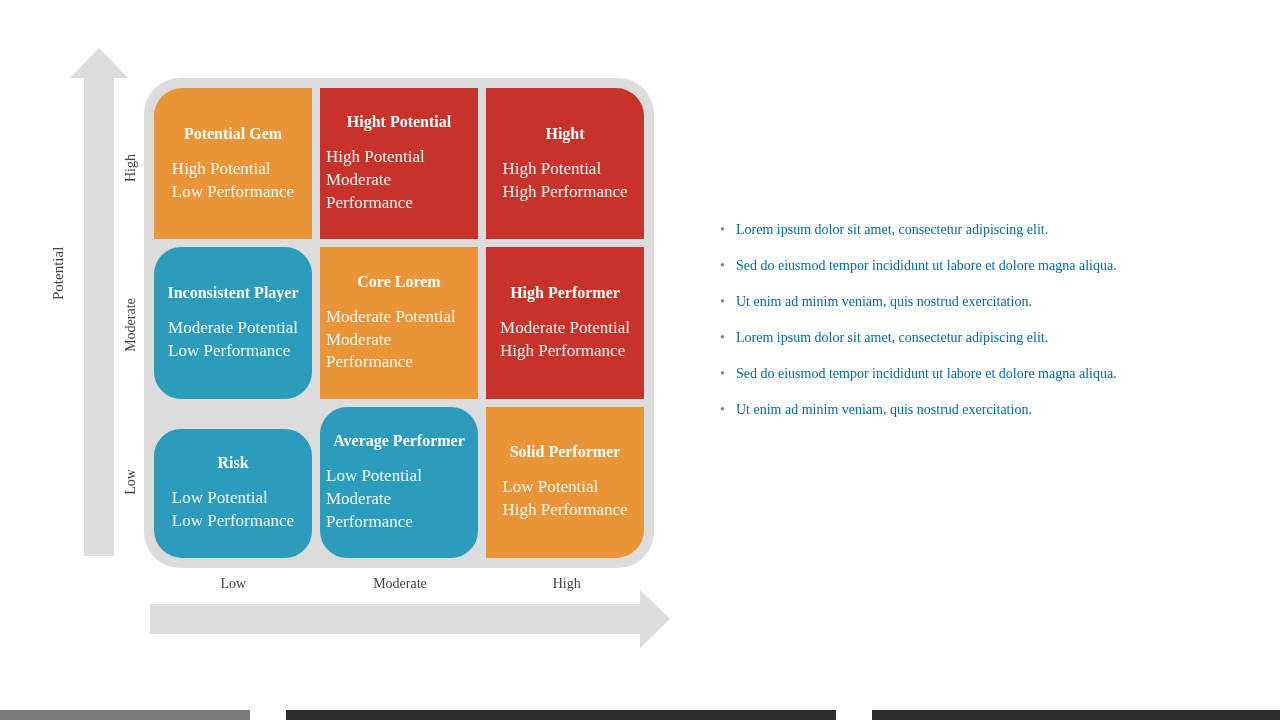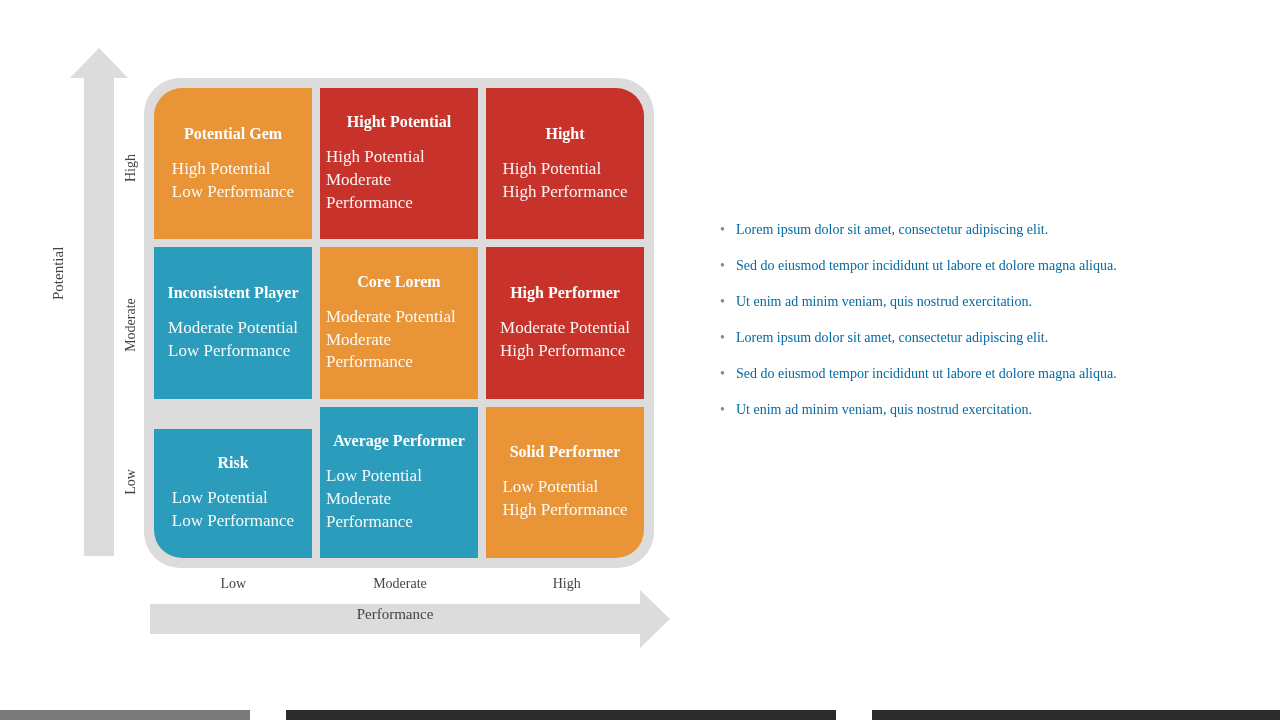--- a/index.html
+++ b/index.html
@@ -132,21 +132,21 @@
     line-height: 1.25;
     margin-bottom: 14px;
   }
   .cell-sub {
     font-size: 17px;
     line-height: 1.35;
     opacity: 0.95;
   }
   .c-orange { background: #e89437; }
   .c-red    { background: #c7332a; }
-  .c-blue   { background: #2b9cbb; }
+  .c-blue   { background: #2b9cbb; border-radius: 27px; }
   .r-tl { border-top-left-radius: 28px; }
   .r-tr { border-top-right-radius: 28px; }
   .r-bl { border-bottom-left-radius: 28px; margin-top: 22px; }
   .r-br { border-bottom-right-radius: 28px; }
 
   
   .right {
     position: absolute;
     left: 720px;
     top: 222px;
@@ -240,21 +240,20 @@
       </div>
     </div>
   </div>
 
   <div class="x-ticks">
     <div class="x-tick">Low</div>
     <div class="x-tick">Moderate</div>
     <div class="x-tick">High</div>
   </div>
   <div class="x-arrow"></div>
-  <div class="x-axis-label">Performance</div>
 
   <div class="right">
     <ul>
       <li>Lorem ipsum dolor sit amet, consectetur adipiscing elit.</li>
       <li>Sed do eiusmod tempor incididunt ut labore et dolore magna aliqua.</li>
       <li>Ut enim ad minim veniam, quis nostrud exercitation.</li>
       <li>Lorem ipsum dolor sit amet, consectetur adipiscing elit.</li>
       <li>Sed do eiusmod tempor incididunt ut labore et dolore magna aliqua.</li>
       <li>Ut enim ad minim veniam, quis nostrud exercitation.</li>
     </ul>

